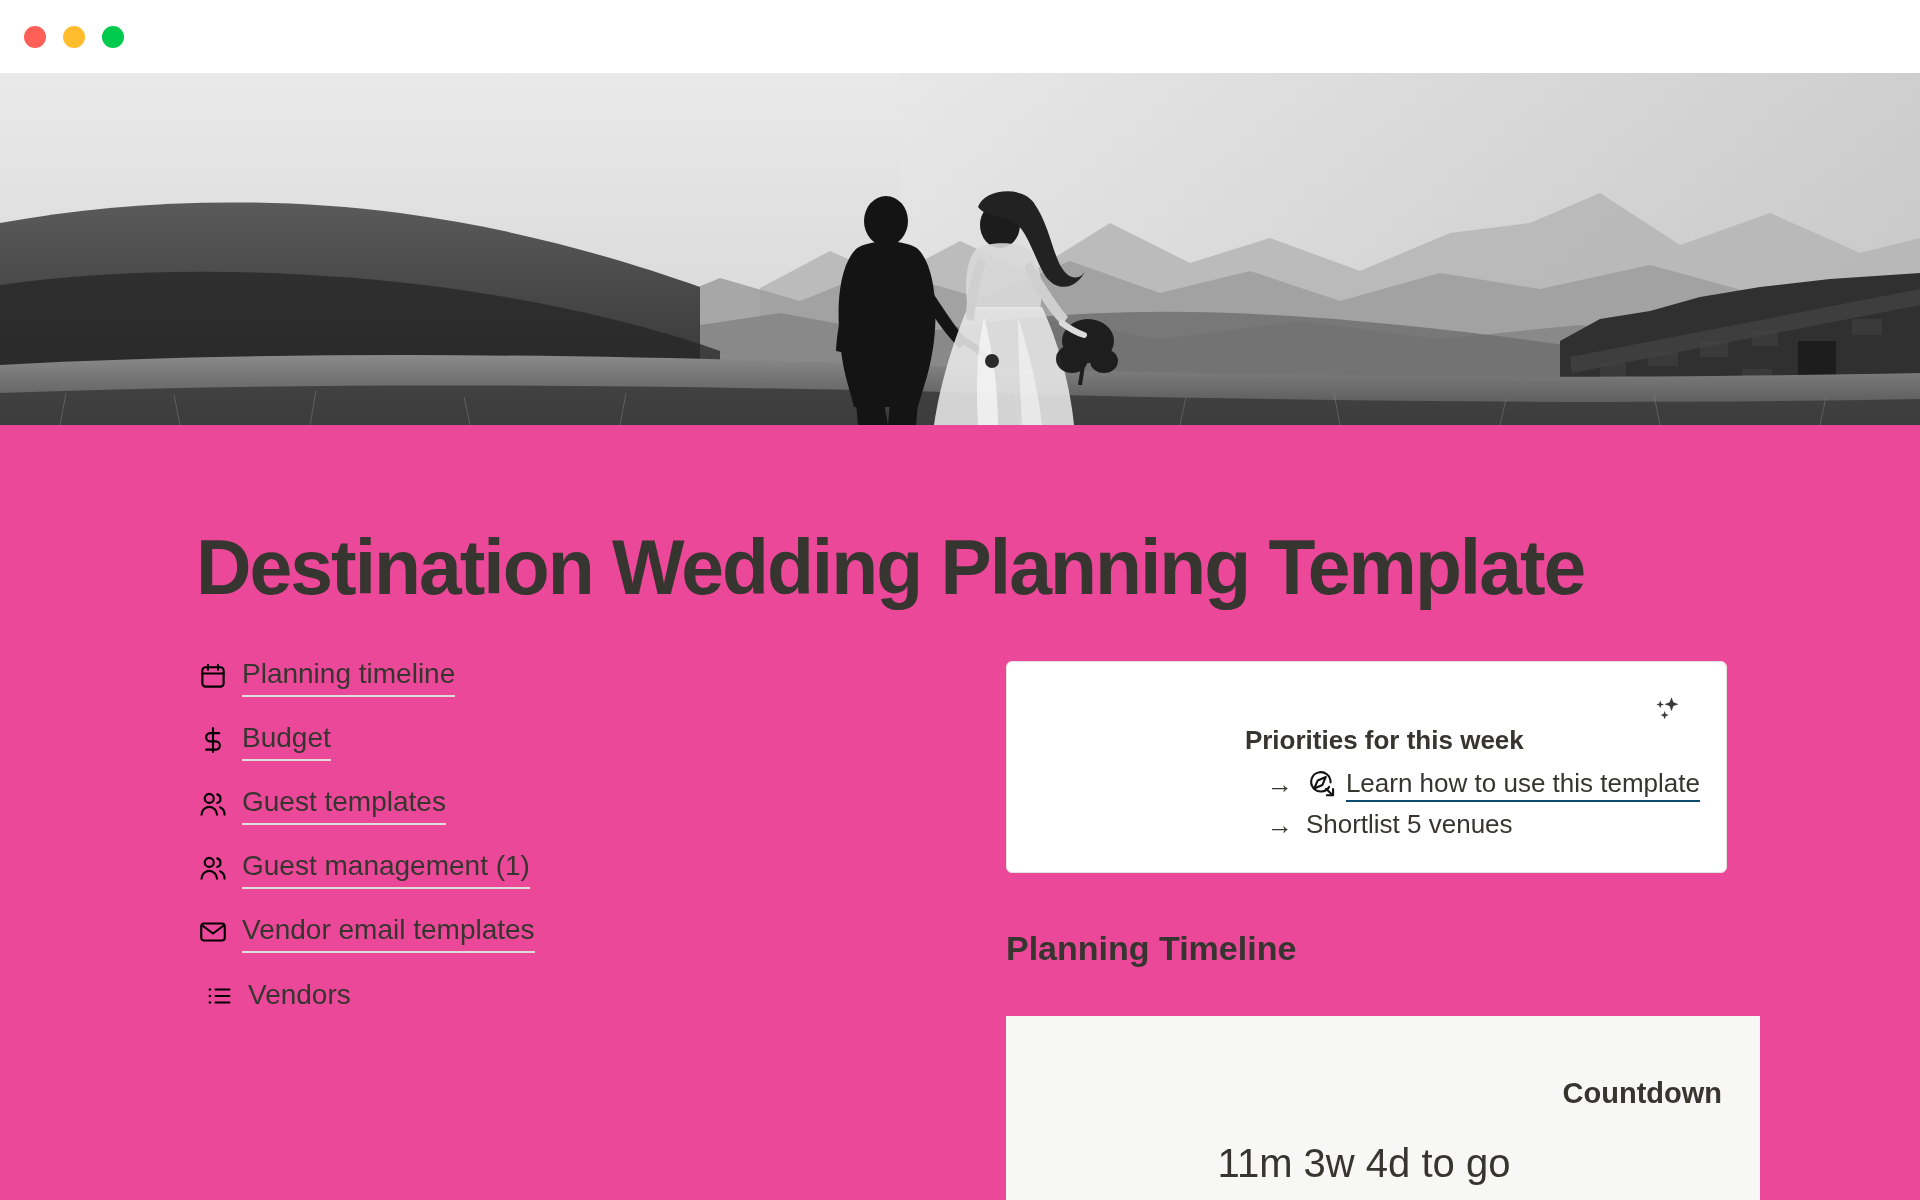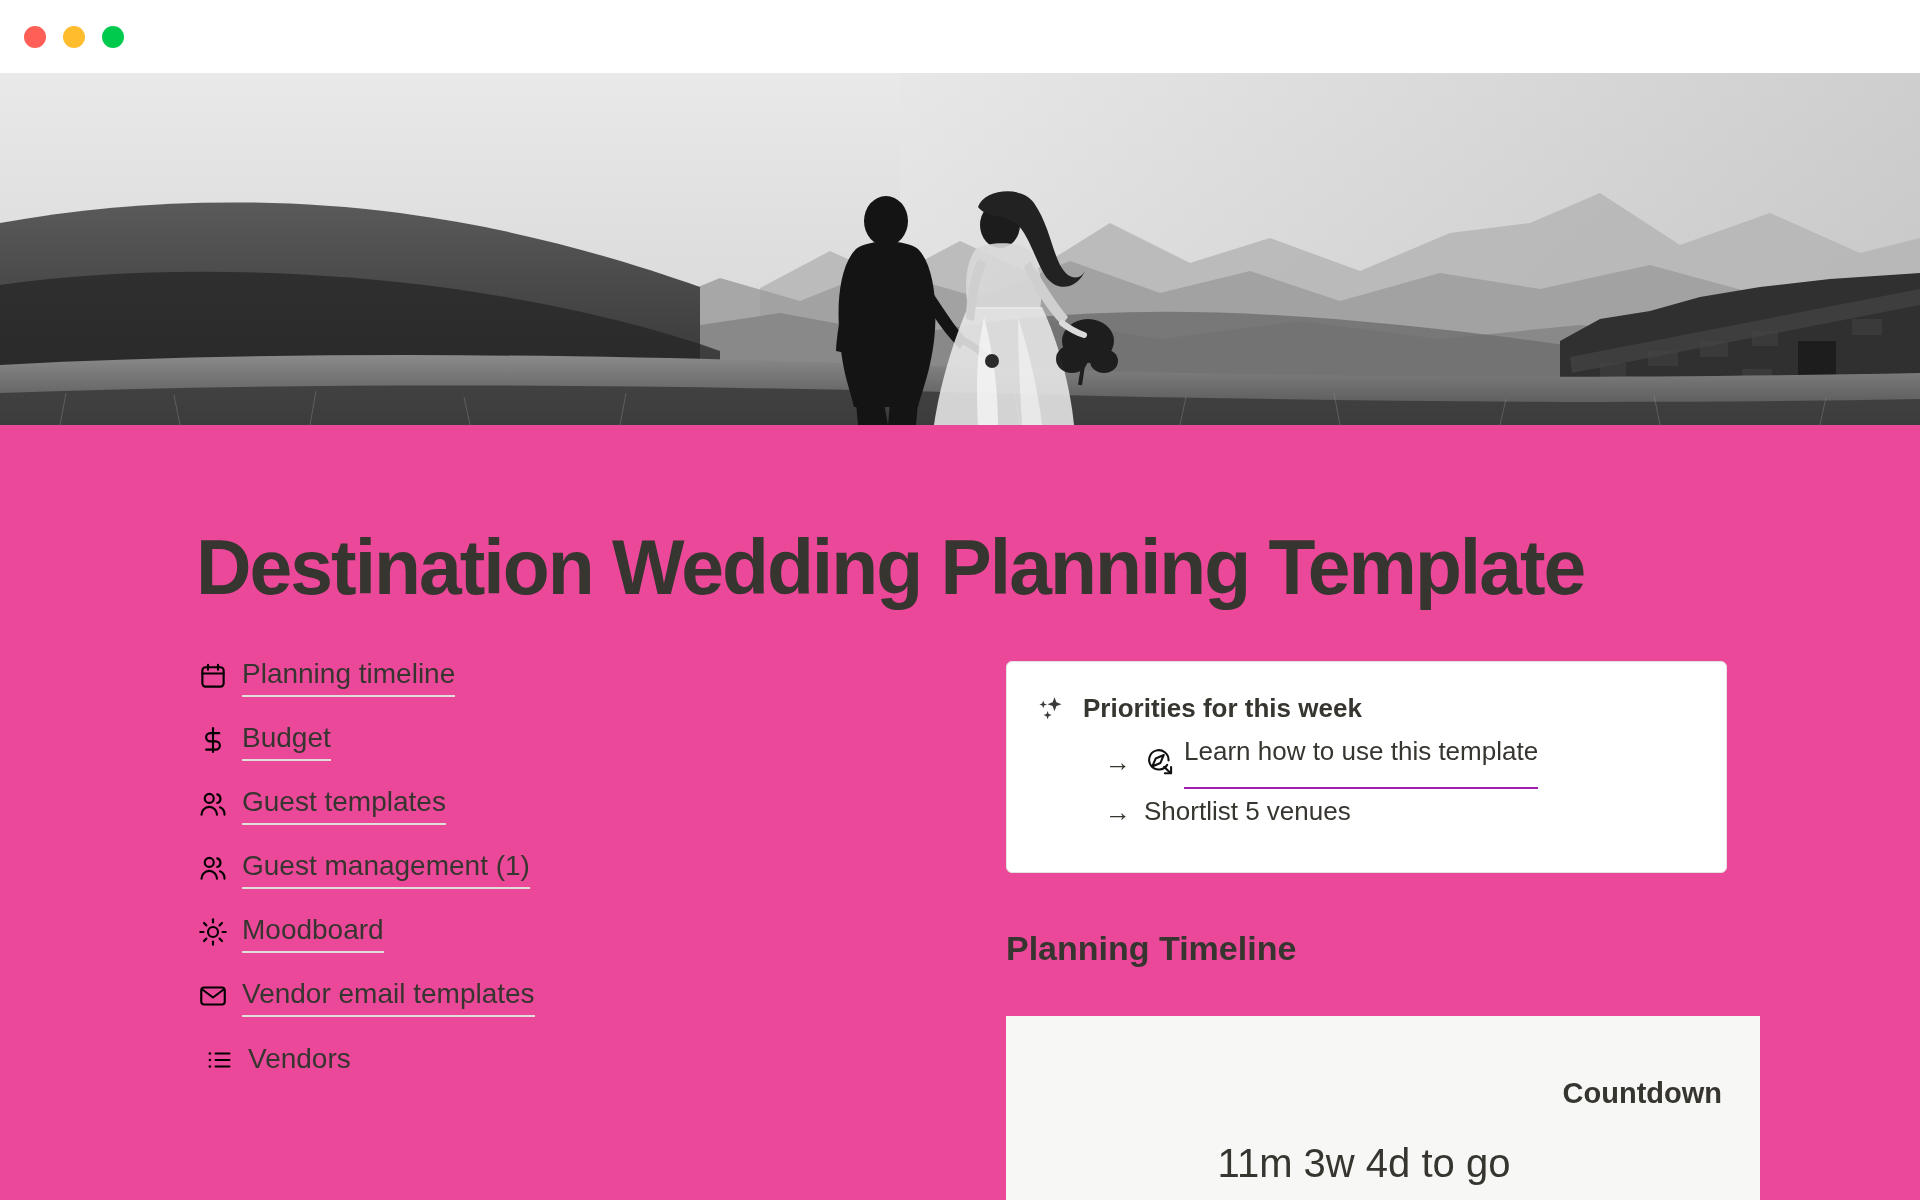--- a/index.html
+++ b/index.html
@@ -72,42 +72,42 @@
   }
   .nav-item.plain .nav-label { border-bottom:none; }
   .nav-item.plain .nav-icon { margin-left:6px; margin-right:12px; }
 
   
   .callout {
     position:absolute; left:0; top:8px; width:721px; height:212px;
     border:1px solid #e3e2e0; border-radius:6px; background:#ffffff;
     padding:30px 26px 0 26px;
   }
-  .callout-row { display:flex; align-items:flex-start; }
+  .callout-row { display:flex; align-items:flex-end;flex-direction:column; }
   .sparkle-icon {
     width:36px; min-width:36px; height:32px; margin-right:14px;
     display:flex; align-items:flex-start; justify-content:center;
     padding-top:3px;
   }
   .callout-body { flex:1; }
   .callout-title {
     font-size:26px; font-weight:bold; color:#37352f;
     line-height:1.25; margin-bottom:10px;
   }
   .callout-line {
     display:flex; align-items:center;
     font-size:26px; color:#37352f; line-height:1.3;
     margin-left:22px; margin-bottom:6px;
   }
   .arrow-glyph { margin-right:13px; font-size:26px; line-height:1; }
   .compass-icon {
     width:32px; min-width:32px; height:32px; margin-right:8px;
     display:flex; align-items:center; justify-content:center;
   }
-  .linked { border-bottom:2px solid #a21caf; padding-bottom:19px; }
+  .linked { border-bottom:2px solid #0c4a6e; padding-bottom:0; }
 
   
   .section-heading {
     position:absolute; left:0; top:275px;
     font-size:34px; font-weight:bold; color:#37352f; line-height:1.2;
   }
   .timeline-box {
     position:absolute; left:0; top:363px; width:754px; height:184px;
     background:#f7f7f5;
   }
@@ -277,36 +277,20 @@
           <svg width="30" height="30" viewBox="0 0 24 24" fill="none" stroke="#000" stroke-width="1.7" stroke-linecap="round" stroke-linejoin="round">
             <circle cx="9" cy="7.5" r="3.6"></circle>
             <path d="M2.8 20.5a6.2 6.2 0 0 1 12.4 0"></path>
             <path d="M15.4 4.3a3.6 3.6 0 0 1 0 6.9"></path>
             <path d="M17.6 14.6a6.2 6.2 0 0 1 3.6 5.9"></path>
           </svg>
         </span>
         <span class="nav-label">Guest management (1)</span>
       </div>
 
-      <div class="nav-item">
-        <span class="nav-icon">
-          <svg width="30" height="30" viewBox="0 0 24 24" fill="none" stroke="#000" stroke-width="1.7" stroke-linecap="round" stroke-linejoin="round">
-            <circle cx="12" cy="12" r="4"></circle>
-            <path d="M12 1.8v2.6"></path>
-              <path d="M12 19.6v2.6"></path>
-            <path d="M1.8 12h2.6"></path>
-              <path d="M19.6 12h2.6"></path>
-            <path d="M4.8 4.8l1.9 1.9"></path>
-              <path d="M17.3 17.3l1.9 1.9"></path>
-            <path d="M19.2 4.8l-1.9 1.9"></path>
-              <path d="M6.7 17.3l-1.9 1.9"></path>
-          </svg>
-        </span>
-        <span class="nav-label">Moodboard</span>
-      </div>
 
       <div class="nav-item">
         <span class="nav-icon">
           <svg width="30" height="30" viewBox="0 0 24 24" fill="none" stroke="#000" stroke-width="1.7" stroke-linecap="round" stroke-linejoin="round">
             <rect x="2.6" y="5.2" width="18.8" height="13.6" rx="2.2"></rect>
             <path d="M3.2 6.6l8.8 6.6 8.8-6.6"></path>
           </svg>
         </span>
         <span class="nav-label">Vendor email templates</span>
       </div>

